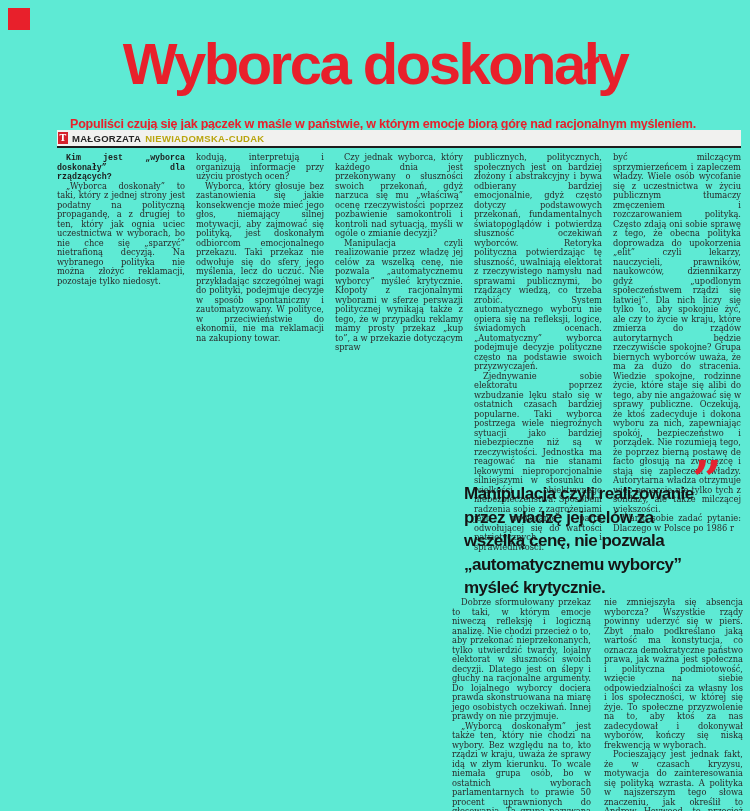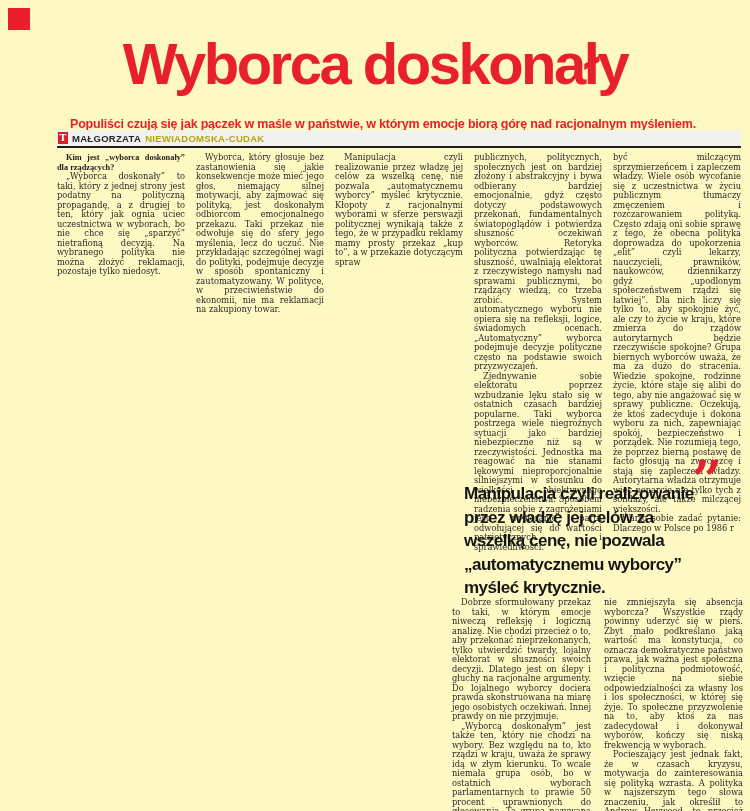--- a/index.html
+++ b/index.html
@@ -1,20 +1,20 @@
 <!DOCTYPE html>
 <html lang="pl"><head>
 <meta charset="utf-8">
 <title>Wyborca doskonały</title>
 <style>
   html,body{margin:0;padding:0;background:#ffffff;}
   .page{
     position:relative;
     width:750px;height:811px;
-    background:#fef9c3;
+    background:#5eead4;
     overflow:hidden;
     font-family:"DejaVu Serif", serif;
     color:#2a2a2a;
   }
   .corner-mark{
     position:absolute;left:8px;top:8px;width:22px;height:22px;
     background:#e8202b;
   }
   .main-title{
     position:absolute;left:0;top:30px;width:100%;
@@ -60,21 +60,21 @@
   .col{width:128px;flex:0 0 auto;}
   .body-text p{
     margin:0;
     font-size:8.3px;
     line-height:9.5px;
     text-align:justify;
     text-indent:9px;
   }
   .body-text p.cont{text-indent:0;}
   .lead-q{
-    font-family:Liberation Serif, serif;
+    font-family:Liberation Mono, monospace;
     font-weight:bold;
     font-size:9.3px;line-height:11px;
     color:#1c1c1c;
     margin:0 0 9px 0;
   }
   .quote-block{
     position:absolute;left:452px;top:482px;width:292px;
   }
   .quote-text{
     margin:0;padding-left:12px;padding-right:34px;
@@ -113,23 +113,25 @@
     <span class="author-first">MAŁGORZATA</span>
     <span class="author-last">NIEWIADOMSKA-CUDAK</span>
   </div>
 
   <div class="top-columns body-text">
     <div class="col">
       <p class="lead-q">Kim jest „wyborca doskonały” dla rządzących?</p>
       <p>„Wyborca doskonały” to taki, który z jednej strony jest podatny na polityczną propagandę, a z drugiej to ten, który jak ognia uciec uczestnictwa w wyborach, bo nie chce się „sparzyć” nietrafioną decyzją. Na wybranego polityka nie można złożyć reklamacji, pozostaje tylko niedosyt.</p>
     </div>
     <div class="col">
+      <p class="cont">kodują, interpretują i organizują informacje przy użyciu prostych ocen?</p>
       <p>Wyborca, który głosuje bez zastanowienia się jakie konsekwencje może mieć jego głos, niemający silnej motywacji, aby zajmować się polityką, jest doskonałym odbiorcom emocjonalnego przekazu. Taki przekaz nie odwołuje się do sfery jego myślenia, lecz do uczuć. Nie przykładając szczególnej wagi do polityki, podejmuje decyzje w sposób spontaniczny i zautomatyzowany. W polityce, w przeciwieństwie do ekonomii, nie ma reklamacji na zakupiony towar.</p>
     </div>
     <div class="col">
+      <p>Czy jednak wyborca, który każdego dnia jest przekonywany o słuszności swoich przekonań, gdyż narzuca się mu „właściwą” ocenę rzeczywistości poprzez pozbawienie samokontroli i kontroli nad sytuacją, myśli w ogóle o zmianie decyzji?</p>
       <p>Manipulacja czyli realizowanie przez władzę jej celów za wszelką cenę, nie pozwala „automatycznemu wyborcy” myśleć krytycznie. Kłopoty z racjonalnymi wyborami w sferze perswazji politycznej wynikają także z tego, że w przypadku reklamy mamy prosty przekaz „kup to”, a w przekazie dotyczącym spraw</p>
     </div>
     <div class="col">
       <p class="cont">publicznych, politycznych, społecznych jest on bardziej złożony i abstrakcyjny i bywa odbierany bardziej emocjonalnie, gdyż często dotyczy podstawowych przekonań, fundamentalnych światopoglądów i potwierdza słuszność oczekiwań wyborców. Retoryka polityczna potwierdzając tę słuszność, uwalniają elektorat z rzeczywistego namysłu nad sprawami publicznymi, bo rządzący wiedzą, co trzeba zrobić. System automatycznego wyboru nie opiera się na refleksji, logice, świadomych ocenach. „Automatyczny” wyborca podejmuje decyzje polityczne często na podstawie swoich przyzwyczajeń.</p>
       <p>Zjednywanie sobie elektoratu poprzez wzbudzanie lęku stało się w ostatnich czasach bardziej popularne. Taki wyborca postrzega wiele niegroźnych sytuacji jako bardziej niebezpieczne niż są w rzeczywistości. Jednostka ma reagować na nie stanami lękowymi nieproporcjonalnie silniejszymi w stosunku do wielkości obiektywnego niebezpieczeństwa. Sposobem radzenia sobie z zagrożeniami jest popieranie partii odwołującej się do wartości patriotycznych i sprawiedliwości.</p>
     </div>
     <div class="col">
       <p class="cont">być milczącym sprzymierzeńcem i zapleczem władzy. Wiele osób wycofanie się z uczestnictwa w życiu publicznym tłumaczy zmęczeniem i rozczarowaniem polityką. Często zdają oni sobie sprawę z tego, że obecna polityka doprowadza do upokorzenia „elit” czyli lekarzy, nauczycieli, prawników, naukowców, dziennikarzy gdyż „upodlonym społeczeństwem rządzi się łatwiej”. Dla nich liczy się tylko to, aby spokojnie żyć, ale czy to życie w kraju, które zmierza do rządów autorytarnych będzie rzeczywiście spokojne? Grupa biernych wyborców uważa, że ma za dużo do stracenia. Wiedzie spokojne, rodzinne życie, które staje się alibi do tego, aby nie angażować się w sprawy publiczne. Oczekują, że ktoś zadecyduje i dokona wyboru za nich, zapewniając spokój, bezpieczeństwo i porządek. Nie rozumieją tego, że poprzez bierną postawę de facto głosują na zwycięzcę i stają się zapleczem władzy. Autorytarna władza otrzymuje więc poparcie nie tylko tych z sondaży, ale także milczącej większości.</p>
       <p>Warto sobie zadać pytanie: Dlaczego w Polsce po 1986 r</p>
     </div>

